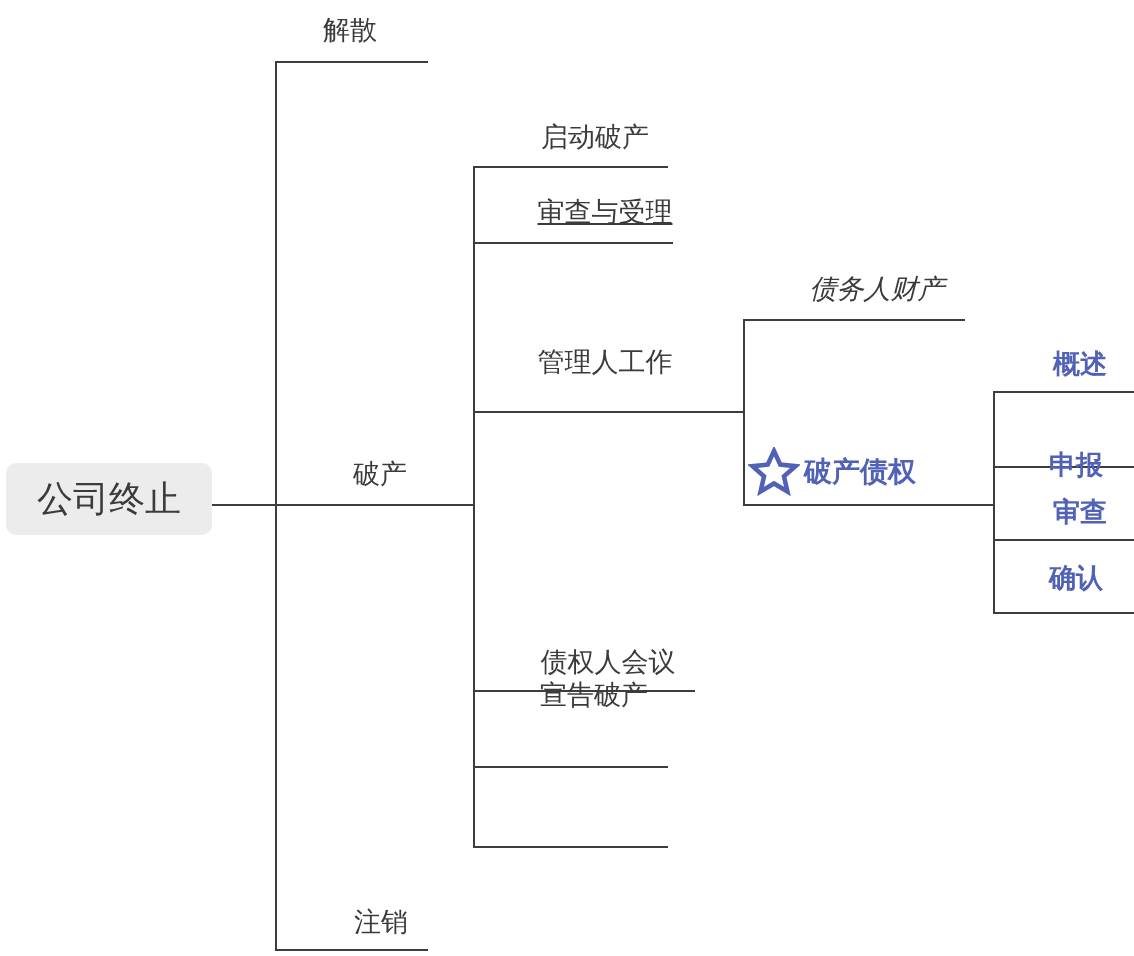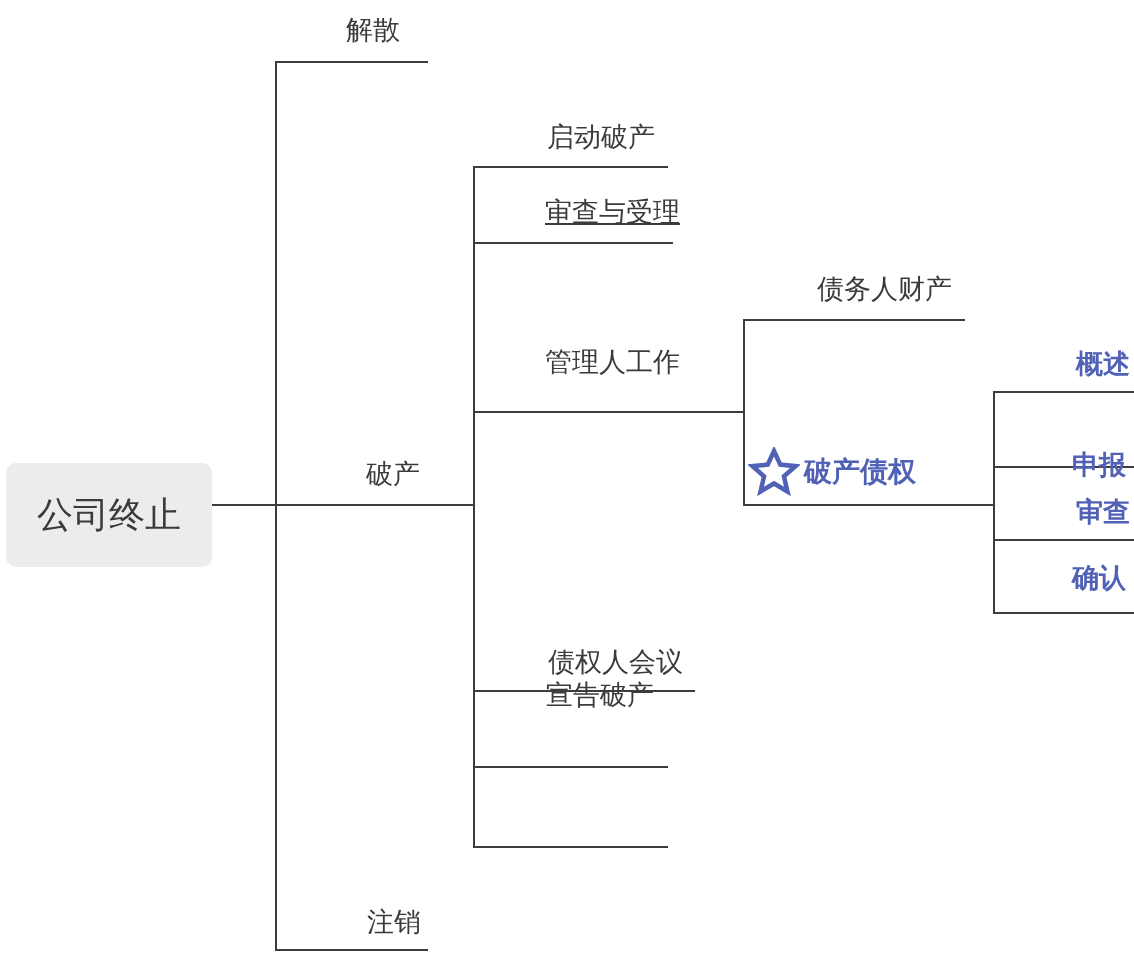--- a/index.html
+++ b/index.html
@@ -14,26 +14,26 @@
     width:1134px;height:956px;
     background:var(--bg);
     font-family:"Liberation Sans","DejaVu Sans",sans-serif;
     position:relative;overflow:hidden;
   }
   .canvas{position:absolute;left:0;top:0;width:1134px;height:956px;}
   .hl{position:absolute;height:2px;background:var(--line);}
   .vl{position:absolute;width:2px;background:var(--line);}
   .label{
     position:absolute;height:40px;line-height:40px;
-    font-size:27px;color:var(--text);text-align:right;
+    font-size:27px;color:var(--text);text-align:center;
     white-space:nowrap;cursor:default;
   }
   .accent-label{color:var(--accent);font-weight:bold;}
   .root-node{
-    position:absolute;left:6px;top:463px;width:206px;height:104px;
+    position:absolute;left:6px;top:463px;width:206px;height:72px;
     background:var(--root-bg);border-radius:10px;
     display:flex;align-items:center;justify-content:center;
     font-size:36px;color:var(--text);white-space:nowrap;
   }
   .starred-node{
     position:absolute;left:748px;top:444px;height:56px;
     display:flex;align-items:center;gap:4px;
     font-size:28px;font-weight:bold;color:var(--accent);white-space:nowrap;
   }
   .star-icon{width:52px;height:50px;display:block;}
@@ -75,21 +75,21 @@
   <div class="label" style="left:300px;top:10px;width:100px;">解散</div>
   <div class="label" style="left:340px;top:454px;width:80px;">破产</div>
   <div class="label" style="left:341px;top:902px;width:80px;">注销</div>
 
   <div class="label" style="left:535px;top:117px;width:120px;">启动破产</div>
   <div class="label" style="left:530px;top:192px;width:150px;text-decoration:underline;">审查与受理</div>
   <div class="label" style="left:530px;top:342px;width:150px;">管理人工作</div>
   <div class="label" style="left:533px;top:642px;width:150px;">债权人会议</div>
   <div class="label" style="left:534px;top:675px;width:120px;">宣告破产</div>
 
-  <div class="label" style="left:802px;top:269px;width:150px;">债务人财产</div>
+  <div class="label" style="left:802px;top:269px;width:150px;font-style:italic;">债务人财产</div>
 
   <div class="starred-node">
     <svg class="star-icon" viewBox="0 0 24 23">
       <path d="M12 1.8 L14.9 8.1 L21.9 8.8 L16.6 13.5 L18.2 20.5 L12 16.8 L5.8 20.5 L7.4 13.5 L2.1 8.8 L9.1 8.1 Z" fill="none" stroke="#5061b6" stroke-width="2.1" stroke-linejoin="miter"></path>
     </svg>
     <span>破产债权</span>
   </div>
 
   <div class="label accent-label" style="left:1030px;top:344px;width:100px;">概述</div>
   <div class="label accent-label" style="left:1026px;top:415px;width:100px;margin-top:30px;">申报</div>

